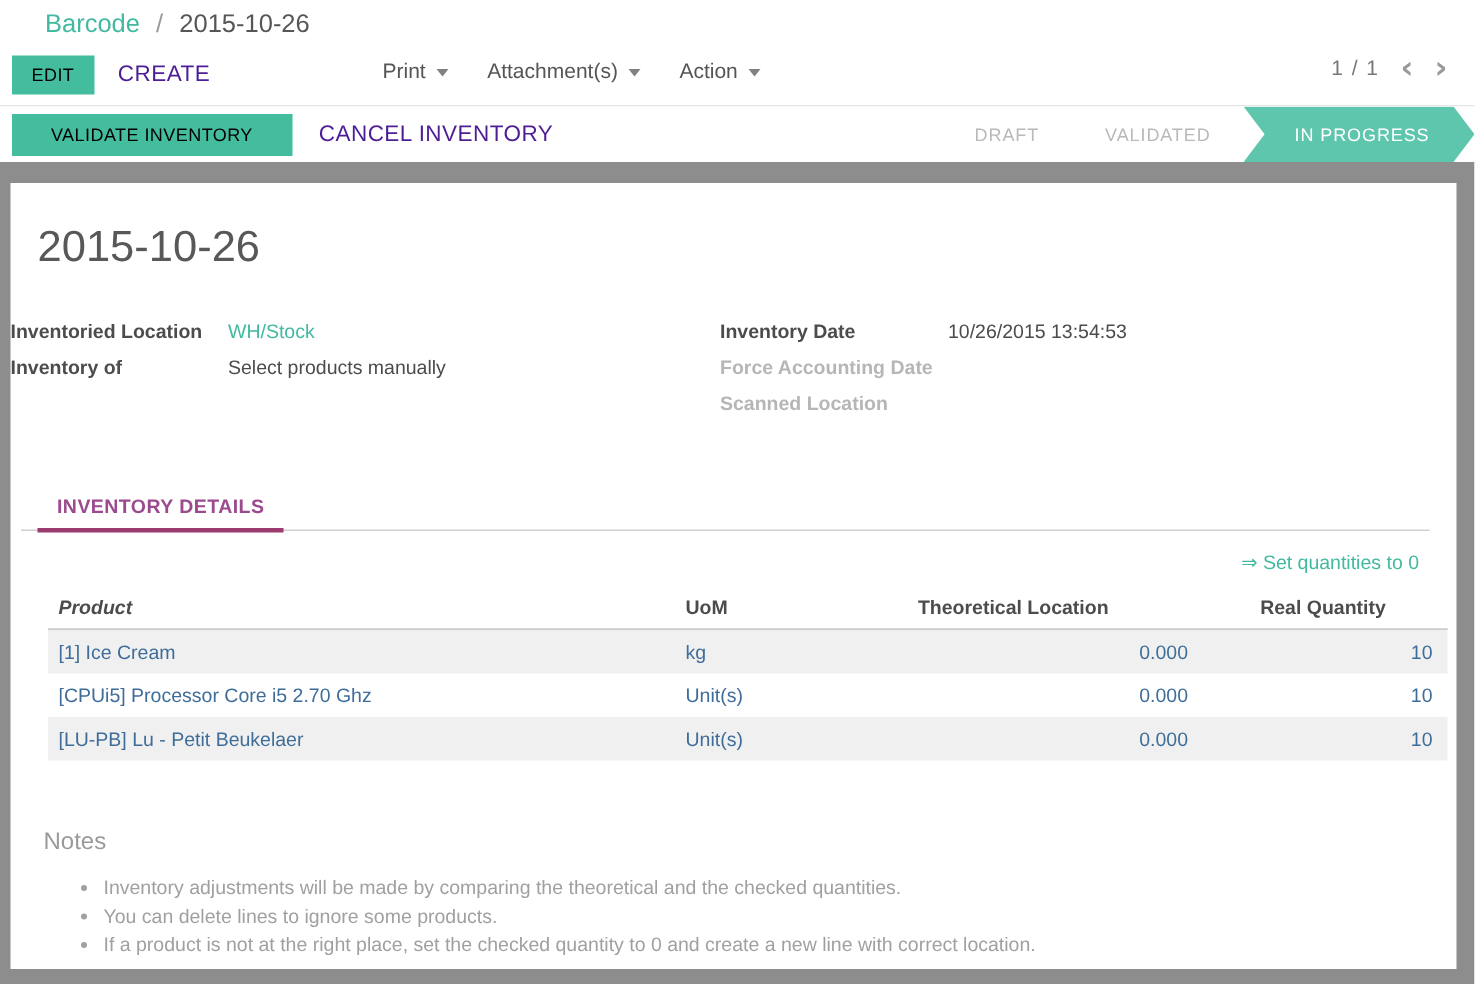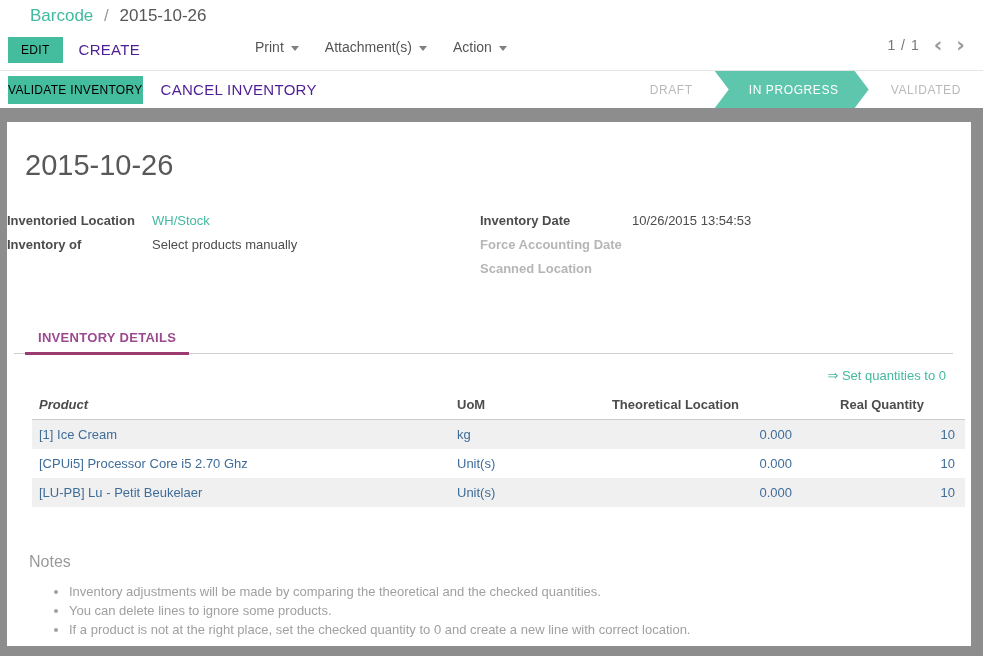--- a/index.html
+++ b/index.html
@@ -26,21 +26,21 @@
            border-top:5px solid #808080; display:inline-block; margin-top:2px; }
 
   .pager { position:absolute; right:18px; top:36px; display:flex; align-items:center; gap:14px; }
   .pager-count { font-size:14px; color:#777; letter-spacing:1px; }
   .pager-btn { font-size:21px; color:#9a9a9a; line-height:18px; cursor:pointer; font-weight:bold;
                font-family:"DejaVu Sans",sans-serif; }
 
   
   .statusbar { position:relative; height:37px; background:#fff; display:flex; align-items:center; }
   .statusbar-left { display:flex; align-items:center; margin-left:8px; gap:8px; }
-  .statusbar .btn-teal { padding:7px 0; font-size:12px; }
+  .statusbar .btn-teal { padding:7px 26px; font-size:12px; }
   .pipeline { position:absolute; right:0; top:0; height:37px; display:flex; align-items:stretch; }
   .state { font-size:12px; letter-spacing:.6px; color:#b9b9b9; display:flex; align-items:center;
            padding:0 22px; cursor:pointer; }
   .state.active { background:#5fc6ae; color:#fff; padding:0 30px 0 34px;
       clip-path:polygon(0 0, calc(100% - 14px) 0, 100% 50%, calc(100% - 14px) 100%, 0 100%, 14px 50%); }
 
   
   .frame { height:548px; background:#8d8d8d; padding:14px 12px 10px 7px; }
   .sheet { background:#fff; width:100%; height:100%; overflow:hidden; }
 
@@ -114,22 +114,22 @@
   </div>
 </div>
 
 <div class="statusbar">
   <div class="statusbar-left">
     <button class="btn-teal">VALIDATE INVENTORY</button>
     <button class="btn-flat-teal">CANCEL INVENTORY</button>
   </div>
   <div class="pipeline">
     <div class="state">DRAFT</div>
+    <div class="state">VALIDATED</div>
     <div class="state active">IN PROGRESS</div>
-    <div class="state">VALIDATED</div>
   </div>
 </div>
 
 <div class="frame">
   <div class="sheet">
 
     <h1 class="sheet-title">2015-10-26</h1>
 
     <div class="fields">
       <div class="col col-left">

